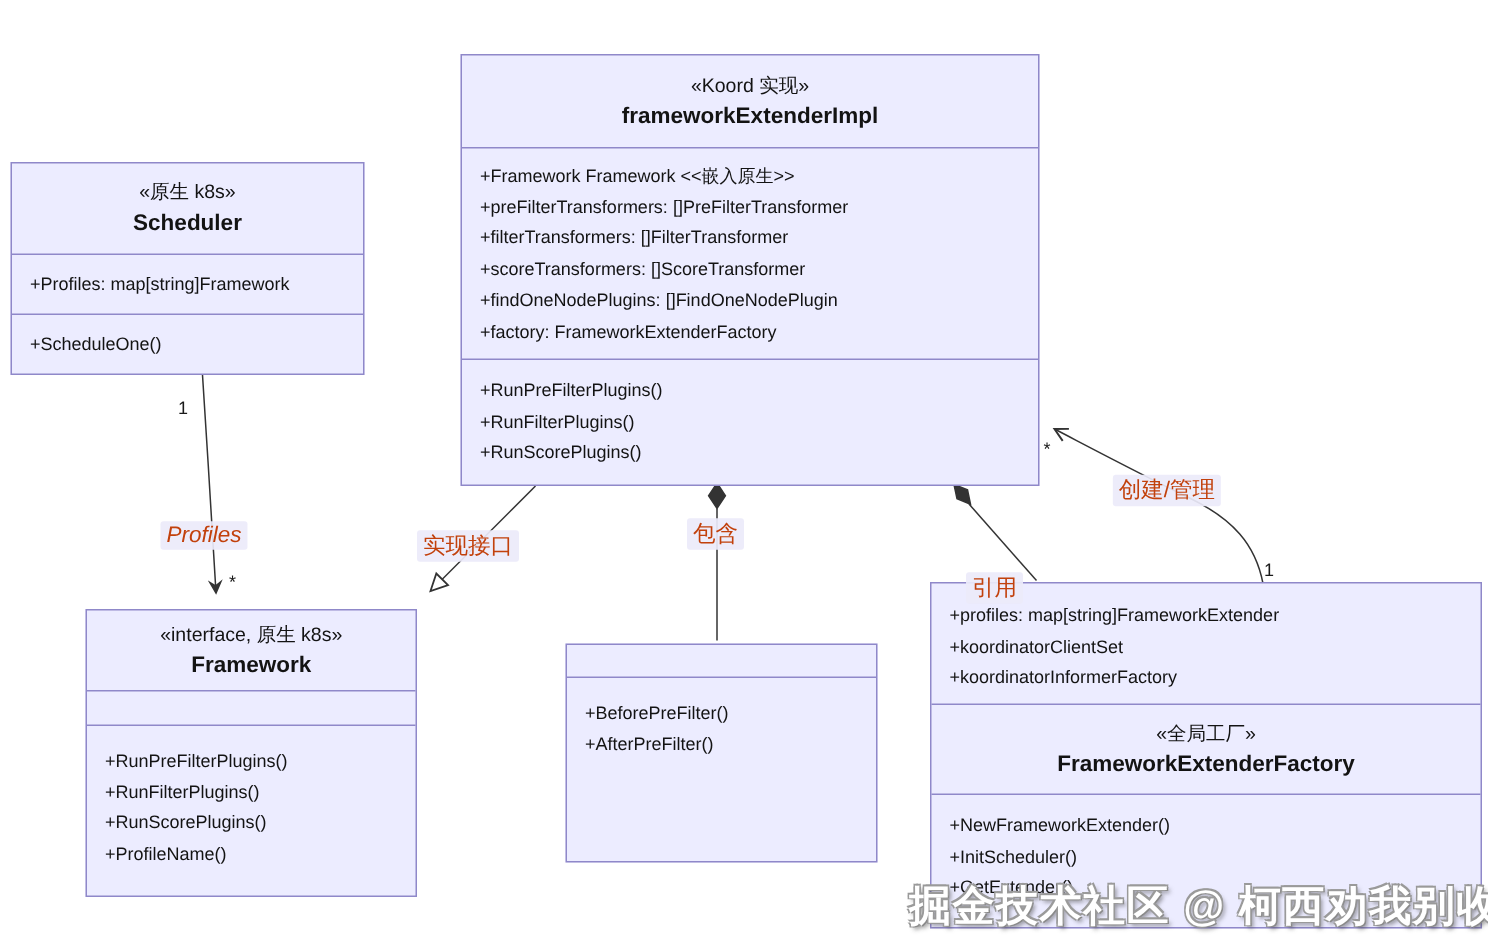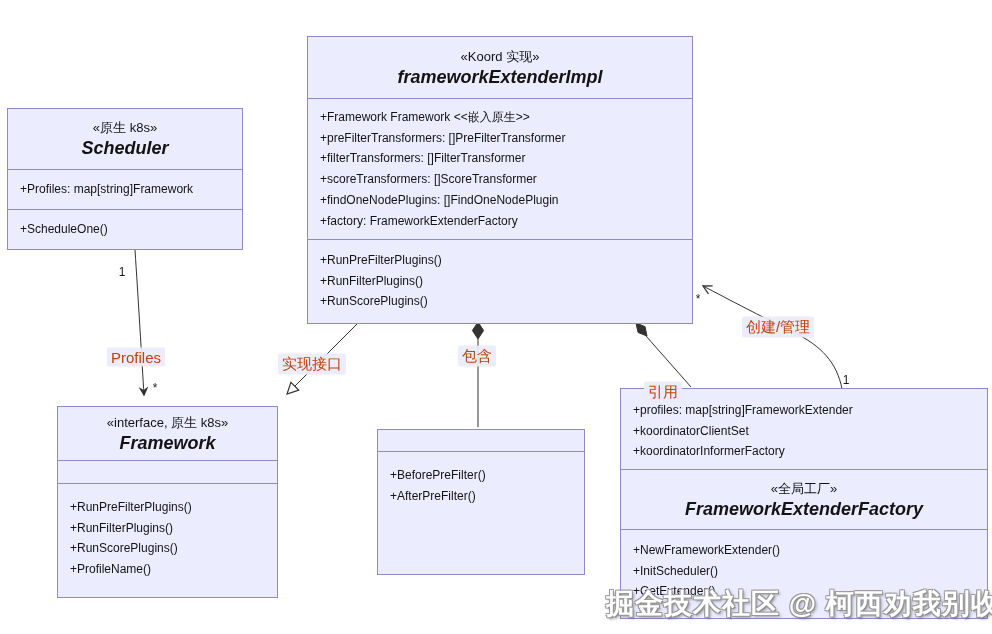--- a/index.html
+++ b/index.html
@@ -6,21 +6,21 @@
   html,body { background:#ffffff; }
   body { width:992px; height:634px; font-family:"Liberation Sans", sans-serif; color:#131313; }
   .canvas { position:relative; width:992px; height:634px; background:#ffffff; overflow:hidden; }
   svg.edges { position:absolute; left:0; top:0; }
 
   .uml-class { position:absolute; background:#ECECFF; border:1px solid #8f88c9; }
   .uml-class .sec { border-bottom:1px solid #8f88c9; overflow:hidden; }
   .uml-class .sec:last-child { border-bottom:none; }
   .uml-class .hdr { display:flex; flex-direction:column; align-items:center; justify-content:center; }
   .stereo { font-size:13px; line-height:16px; }
-  .cname  { font-size:18px; font-weight:bold; line-height:19px; margin-top:3px;font-style:italic; }
+  .cname  { font-size:15px; font-weight:bold; line-height:19px; margin-top:3px; }
   ul.members { list-style:none; }
   ul.members li { font-size:12px; line-height:20.7px; white-space:nowrap; }
 
   .edge-label { position:absolute; transform:translate(-50%,-50%);
     background:rgba(236,234,250,0.92); padding:1px 4px; font-size:15px;
     color:#c2410c; white-space:nowrap; border-radius:2px; }
   .mult { position:absolute; transform:translate(-50%,-50%); font-size:12px; color:#1a1a1a; }
 
   .watermark { position:absolute; left:606px; top:585px; font-size:28px; font-weight:bold;
     color:#ffffff; white-space:nowrap; letter-spacing:1px;
@@ -144,21 +144,21 @@
     <div class="sec" style="height:88px;">
       <ul class="members" style="padding:10px 0 0 12px;">
           <li>+NewFrameworkExtender()</li>
           <li>+InitScheduler()</li>
           <li>+GetExtender()</li>
         </ul>
     </div>
   </div>
 
   <span class="mult" style="left:122px;top:272px;">1</span>
-  <span class="edge-label" style="left:136px;top:357px;">Profiles</span>
+  <span class="edge-label" style="left:136px;top:357px;font-style:italic;">Profiles</span>
   <span class="mult" style="left:155px;top:388px;">*</span>
 
   <span class="edge-label" style="left:312px;top:364px;">实现接口</span>
   <span class="edge-label" style="left:477px;top:356px;">包含</span>
   <span class="edge-label" style="left:663px;top:352px;margin-top:40px;">引用</span>
 
   <span class="mult" style="left:698px;top:299px;">*</span>
   <span class="edge-label" style="left:778px;top:327px;">创建/管理</span>
   <span class="mult" style="left:846px;top:380px;">1</span>
 

